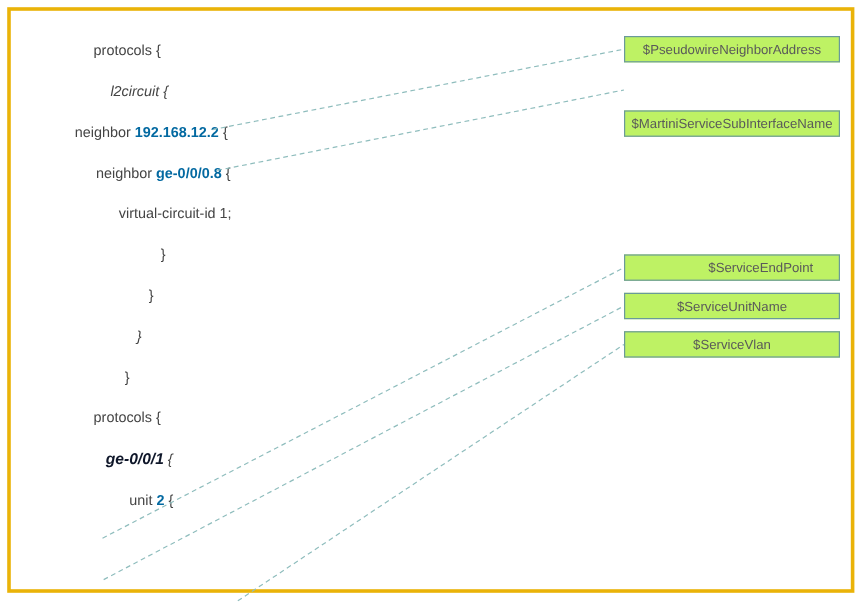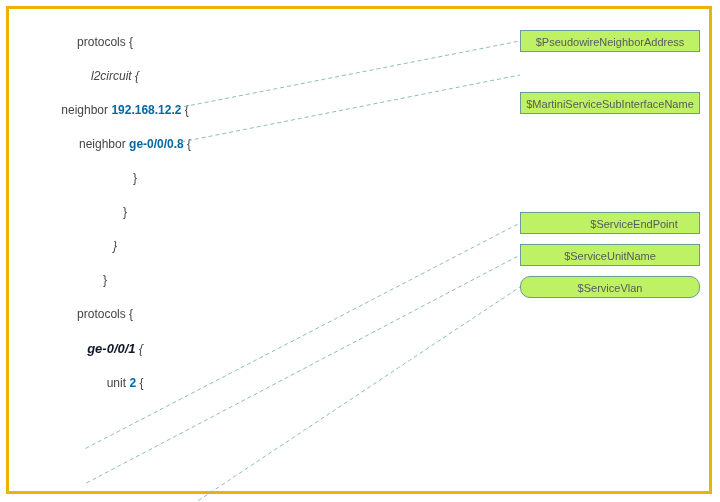--- a/index.html
+++ b/index.html
@@ -73,20 +73,21 @@
 </head>
 <body>
 
 <div class="frame">
 
   <div class="code">
 <div class="l0">protocols {</div>
 <div class="l1">l2circuit {</div>
 <div class="l2"><span>neighbor</span> <span id="hl-neighbor" class="hl-green">192.168.12.2</span><span> {</span></div>
 <div class="l3"><span>neighbor</span> <span id="hl-iface" class="hl-green">ge-0/0/0.8</span><span> {</span></div>
+<div class="l4">virtual-circuit-id 1;</div>
 <div class="l3">}</div>
 <div class="l2">}</div>
 <div class="l1">}</div>
 <div class="l0">}</div>
 <div class="l0">protocols {</div>
 <div class="l1"><span id="hl-ifname" class="hl-big">ge-0/0/1</span><span> {</span></div>
 <div class="l2"><span>unit</span> <span id="hl-unit" class="hl-green">2</span><span> {</span></div>
 
 
 
@@ -102,21 +103,21 @@
 
 
   </div>
 
 </div>
 
 <div id="tag1" class="tag" style="left:520px; top:30px;">$PseudowireNeighborAddress</div>
 <div id="tag2" class="tag" style="left:520px; top:64px;margin-top:28px;">$MartiniServiceSubInterfaceName</div>
 <div id="tag3" class="tag" style="left:520px; top:212px;padding-left:48px;">$ServiceEndPoint</div>
 <div id="tag4" class="tag" style="left:520px; top:244px;">$ServiceUnitName</div>
-<div id="tag5" class="tag" style="left:520px; top:276px;border-radius:10px;">$ServiceVlan</div>
+<div id="tag5" class="tag" style="left:520px; top:276px;">$ServiceVlan</div>
 
 <svg class="lines">
   <line id="line1" x1="177.140625" y1="108" x2="520" y2="41"></line>
   <line id="line2" x1="181.078125" y1="142" x2="520" y2="75"></line>
   <line id="line3" x1="85.421875" y1="448.5" x2="520" y2="223"></line>
   <line id="line4" x1="86.390625" y1="483" x2="520" y2="255"></line>
   <line id="line5" x1="122.390625" y1="551" x2="520" y2="287"></line>
 </svg>
 
 </body></html>

